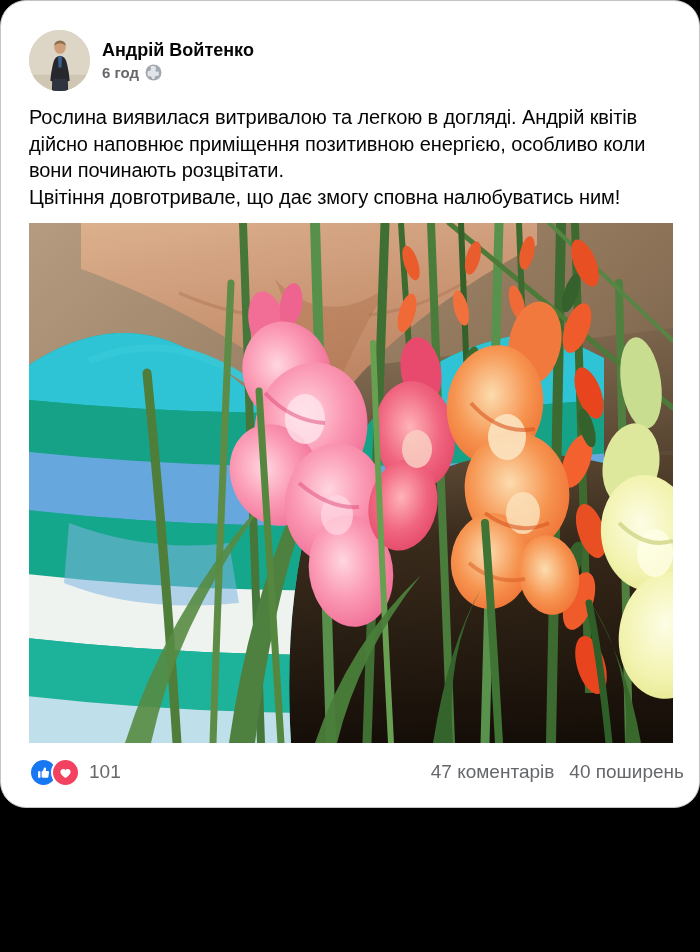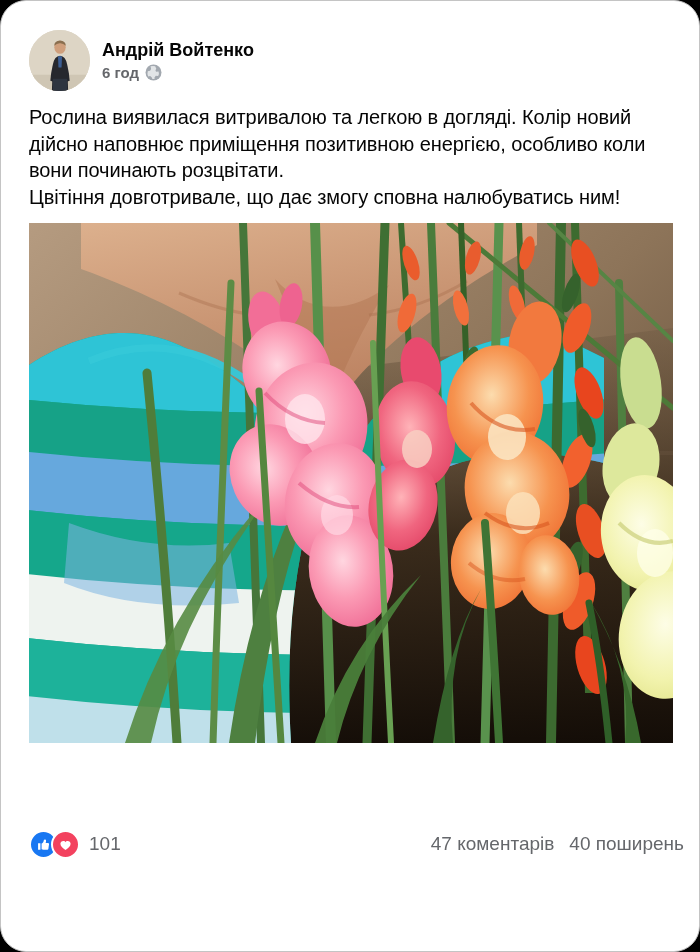--- a/index.html
+++ b/index.html
@@ -3,21 +3,21 @@
 <meta charset="utf-8">
 <style>
   html, body {
     margin: 0;
     padding: 0;
     background: #000;
     font-family: "Liberation Sans", "DejaVu Sans", sans-serif;
   }
   .stage {
     width: 700px;
-    height: 952px;
+    height: 808px;
     position: relative;
   }
   .card {
     position: absolute;
     inset: 0;
     background: #ffffff;
     border-radius: 26px;
     border: 1px solid #c4c4c4;
     box-sizing: border-box;
     overflow: hidden;
@@ -148,21 +148,21 @@
           <span class="timestamp">6 год</span>
           <svg class="globe" viewBox="0 0 16 16">
             <circle cx="8" cy="8" r="7.5" fill="#a2a8af"></circle>
             <path d="M5.2 2.2 Q7.5 1.6 9.6 2.2 L10.6 4.4 Q9.2 5.8 10.4 7.2 L12.8 7.0 Q13.6 9.2 12.4 11.4 L10.2 11.0 Q8.4 12.2 9.0 14.0 L7.0 14.2 Q6.6 12.0 4.8 11.2 L3.0 11.8 Q1.8 9.4 2.6 6.8 L4.8 6.4 Q6.4 4.6 5.2 2.2 Z" fill="#e9ebed" opacity="0.9"></path>
           </svg>
         </span>
       </div>
     </div>
 
     <div class="post-text">
-      <p>Рослина виявилася витривалою та легкою в догляді. Колір новий дійсно наповнює приміщення позитивною енергією, особливо коли вони починають розцвітати.</p>
+      <p>Рослина виявилася витривалою та легкою в догляді. Андрій квітів дійсно наповнює приміщення позитивною енергією, особливо коли вони починають розцвітати.</p>
       <p>Цвітіння довготривале, що дає змогу сповна налюбуватись ним!</p>
     </div>
 
     <div class="photo" role="img" aria-label="Жінка у смугастій бірюзово-блакитній футболці тримає букет гладіолусів — рожеві, коралово-помаранчеві та блідо-жовті квіти із зеленими стеблами">
       <svg viewBox="0 0 644 520" preserveAspectRatio="none">
         <defs>
           <linearGradient id="wallGrad" x1="0" y1="0" x2="1" y2="0.9">
             <stop offset="0" stop-color="#b59b80"></stop>
             <stop offset="0.55" stop-color="#8d7459"></stop>
             <stop offset="1" stop-color="#5a4531"></stop>

